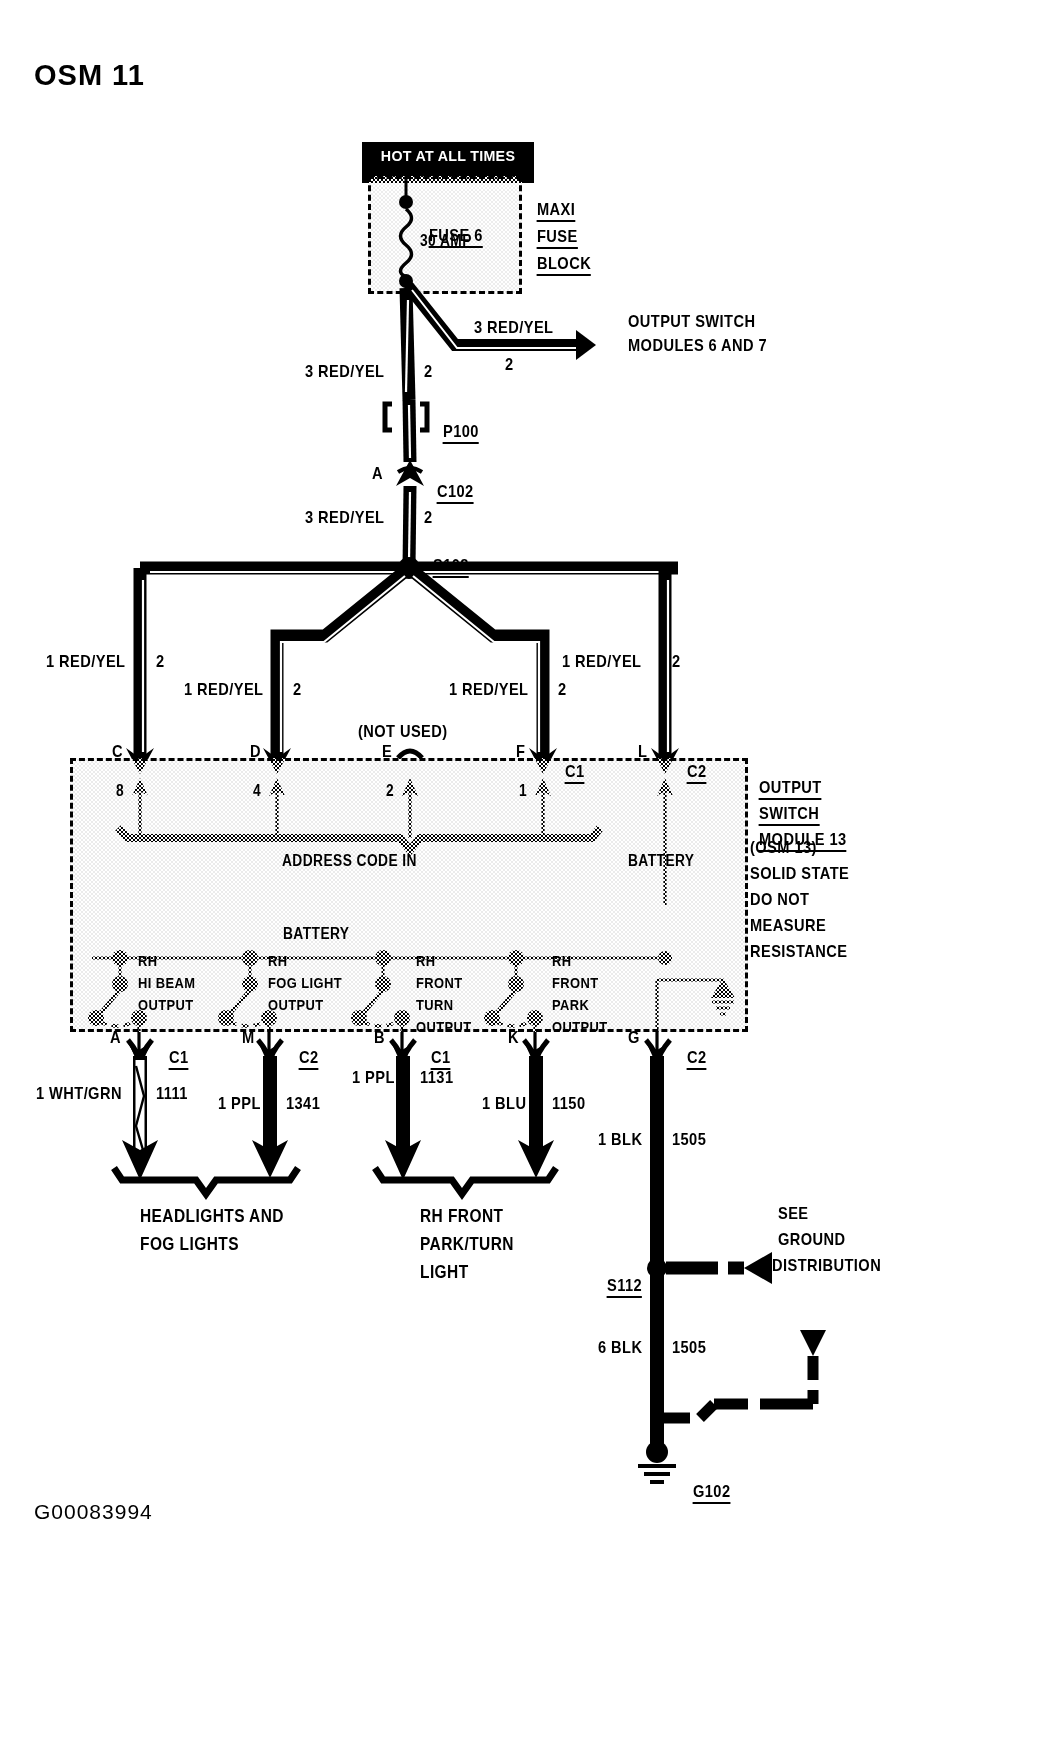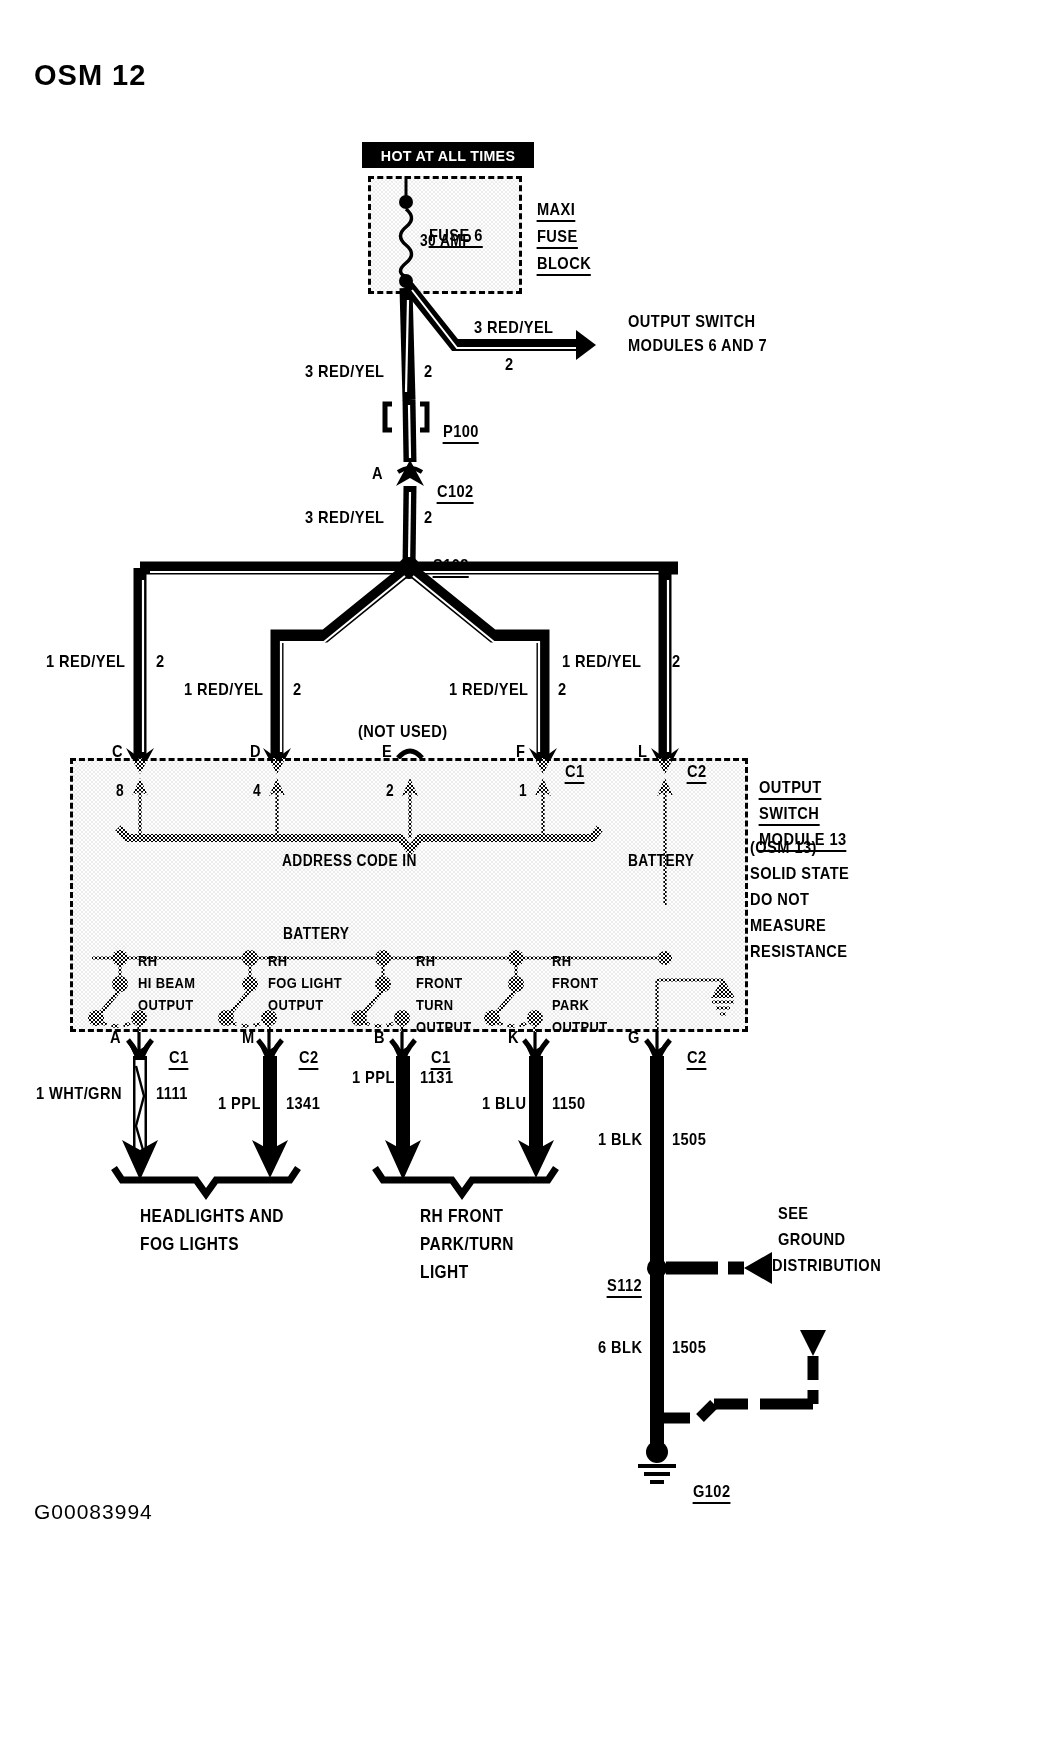--- a/index.html
+++ b/index.html
@@ -9,38 +9,38 @@
   
   .t{position:absolute;white-space:pre;font-family:"Liberation Sans",sans-serif;
      letter-spacing:.5px;line-height:1.18;}
   .cond{font-family:"Liberation Sans",sans-serif;font-weight:700;
         transform:scaleX(.86);transform-origin:left center;}
   .ul{border-bottom:2px solid #000;padding-bottom:1px;}
   
   #title{left:34px;top:58px;font-size:29px;font-weight:700;letter-spacing:1px;}
   #footer{left:34px;top:1500px;font-size:21px;letter-spacing:1px;text-align:center;}
   
-  #hotbar{left:362px;top:142px;width:172px;height:26px;background:#000;}
+  #hotbar{left:362px;top:142px;width:172px;height:41px;background:#000;}
   #hotbar span{position:absolute;left:0;top:0;width:172px;height:26px;color:#fff;
     font-size:15px;font-weight:700;display:flex;align-items:center;justify-content:center;
     letter-spacing:.3px;transform:scaleX(.95);}
   
   #fusebox{left:368px;top:176px;width:148px;height:112px;
     border:3px dashed #000;background:
       repeating-conic-gradient(#00000012 0% 25%, #ffffff 0% 50%) 0 0/4px 4px;}
   
   #modbox{left:70px;top:758px;width:672px;height:268px;
     border:3px dashed #000;background:
       repeating-conic-gradient(#00000014 0% 25%, #ffffff 0% 50%) 0 0/4px 4px;}
   svg{position:absolute;overflow:visible;}
 </style>
 </head>
 <body>
 
-<div class="t" id="title">OSM 12</div>
+<div class="t" id="title">OSM 11</div>
 <div class="t" id="footer">G00083994</div>
 
 <div id="hotbar" class="lyr">
   <span>HOT AT ALL TIMES</span>
 </div>
 
 <div id="fusebox" class="lyr"></div>
 
 <svg class="lyr" style="left:368px;top:176px;" width="160" height="120">
   <line x1="38" y1="0" x2="38" y2="22" stroke="#000" stroke-width="3"></line>

